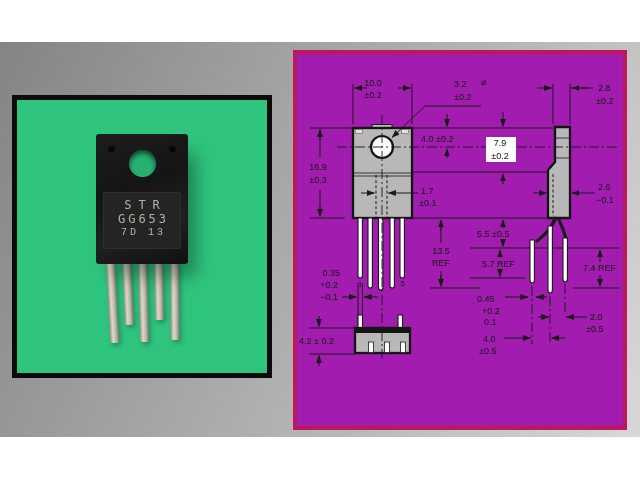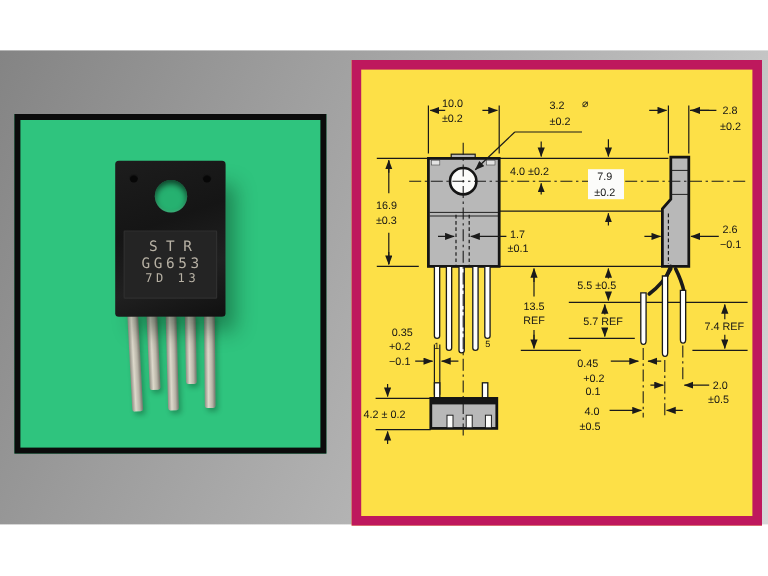--- a/index.html
+++ b/index.html
@@ -18,25 +18,25 @@
          background:linear-gradient(160deg,#1d1d1d 0%,#151515 40%,#202020 70%,#101010 100%);
          box-shadow:12px 16px 16px -4px rgba(0,30,12,.38);}
   .ic-hole{position:absolute;left:33px;top:16px;width:27px;height:27px;border-radius:50%;
          background:#26b170;box-shadow:inset 0 3px 5px rgba(0,0,0,.65), inset 0 -1px 2px rgba(255,255,255,.15);}
   .mold-dot{position:absolute;width:7px;height:7px;border-radius:50%;background:#070707;box-shadow:inset 0 1px 1px rgba(255,255,255,.08);}
   .ic-label{position:absolute;left:7px;top:58px;width:76px;height:55px;background:#242424;
          border:1px solid #2f2f2f;border-radius:1px;color:#b7b1a4;text-align:center;
          font-family:"DejaVu Sans Mono", monospace;}
   .m1{font-size:12px;letter-spacing:7px;padding-left:7px;margin-top:5px;}
   .m2{font-size:12px;letter-spacing:3px;padding-left:3px;margin-top:0;}
-  .m3{font-size:10px;letter-spacing:3px;padding-left:3px;margin-top:1px;}
+  .m3{font-size:10px;letter-spacing:3px;padding-left:3px;margin-top:1px;font-family:Liberation Mono, monospace;}
 
   
   .drawing{position:absolute;left:293px;top:50px;width:326px;height:372px;
-         background:#fde047;border:8px solid #be185d;text-align:right;}
+         background:#a21caf;border:4px solid #be185d;text-align:right;}
   svg .ln{stroke:#1a1a1a;stroke-width:1;fill:none;}
   svg .thk{stroke-width:2.3;}
   svg .thin{stroke-width:0.8;}
   svg .cl{stroke:#1a1a1a;stroke-width:0.9;fill:none;stroke-dasharray:10 3 2 3;}
   svg .hd{stroke:#1a1a1a;stroke-width:1;fill:none;stroke-dasharray:3 2.2;}
   svg .grayfill{fill:#b8b8b8;}
   svg .lead{fill:#ffffff;stroke:#1a1a1a;stroke-width:1.1;}
   svg .conn{stroke:#1a1a1a;stroke-width:3;fill:none;stroke-linecap:round;}
   svg text{font-family:"Liberation Sans", sans-serif;font-size:9px;fill:#151515;}
   svg .sm{font-size:7.5px;}

